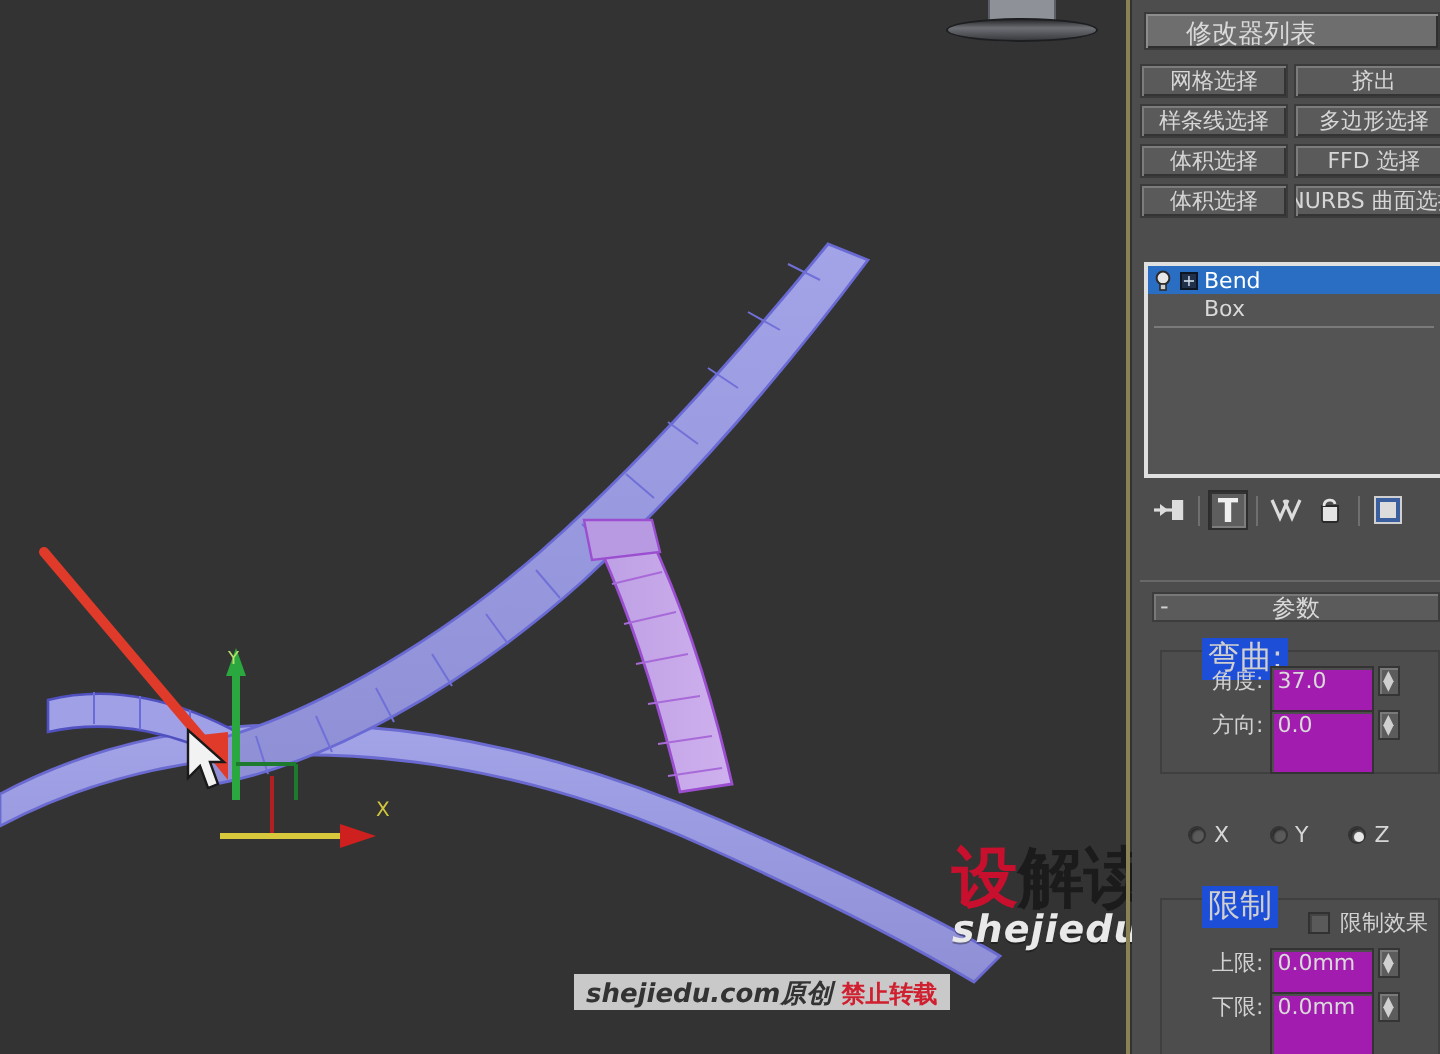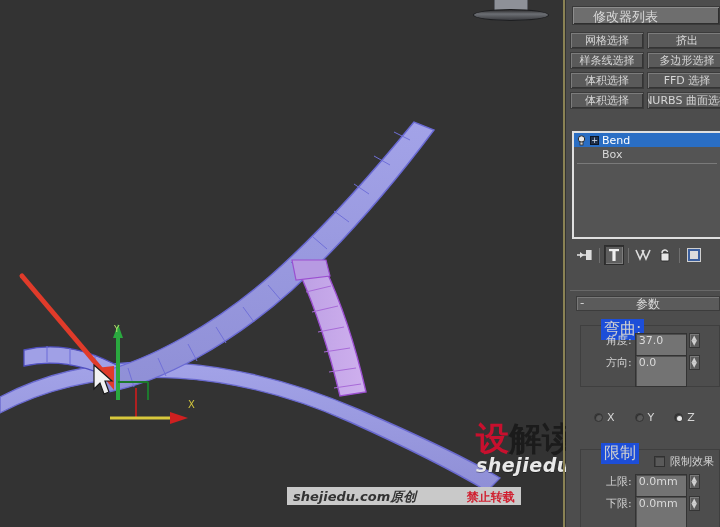--- a/index.html
+++ b/index.html
@@ -43,21 +43,21 @@
                   font-family:"DejaVu Sans",sans-serif; white-space:nowrap; }
   #wm-big .logo .red { color:#c8102e; }
   #wm-big .logo .blk { color:#1b1b1b; }
   #wm-big .dom { font-size:19px; font-style:italic; font-weight:bold;
                  color:#e9e9e9; letter-spacing:.5px; margin-top:-2px;
                  text-shadow:0 1px 0 #00000055; }
 
   #wm-bar { position:absolute; left:287px; top:487px; height:18px;
             background:#c9c9c9; padding:1px 6px 0 6px; white-space:nowrap;
             font-size:13px; font-style:italic; font-weight:bold; color:#333; }
-  #wm-bar .red { color:#d02030; font-style:normal; font-weight:bold; font-size:12px;margin-left:46px;}
+  #wm-bar .red { color:#d02030; font-style:normal; font-weight:bold; font-size:12px;}
 
   
   #panel { position:absolute; left:566px; top:0; width:154px; height:527px;
            background:#4d4d4d; }
 
   .mlist { position:absolute; left:6px; top:6px; width:148px; height:19px;
            background:#6e6e6e; border:1px solid #3a3a3a;
            box-shadow:inset 1px 1px 0 #8d8d8d, inset -1px -1px 0 #2f2f2f;
            color:#d9d9d9; font-size:13px; padding:1px 0 0 20px; }
 
@@ -98,21 +98,21 @@
              color:#d9d9d9; font-size:12px; text-align:center; line-height:14px; }
   .ro-head .minus { position:absolute; left:3px; top:0px; font-size:12px;
                     color:#cfcfcf; line-height:13px; }
 
   .grp { position:absolute; border:1px solid #3f3f3f; border-top-color:#3f3f3f; }
   .grp-title { position:absolute; top:-7px; left:20px; background:#1d4ed8;
                padding:0 3px; font-size:16px; color:#cfcfcf; }
 
   .field-row { position:absolute; display:flex; align-items:flex-start; }
   .f-label { font-size:11px; color:#d2d2d2; margin-right:3px; }
-  .f-box { width:52px; height:32px; background:#737373; border:1px solid #333;
+  .f-box { width:52px; height:32px; background:#a21caf; border:1px solid #333;
            box-shadow:inset 1px 1px 0 #4d4d4d;
            color:#d9d9d9; font-size:11px; padding:0 0 0 3px; line-height:14px; }
   .spin { width:11px; height:15px; margin-left:2px; background:#5c5c5c;
           border:1px solid #353535; box-shadow:inset 1px 1px 0 #7a7a7a;
           display:flex; flex-direction:column; align-items:center;
           justify-content:center; line-height:5px; color:#d0d0d0; font-size:7px; }
 
   .radio-row { position:absolute; display:flex; gap:20px; align-items:center; }
   .radio { display:flex; align-items:center; gap:4px; font-size:11px; color:#d6d6d6; }
   .rdot { width:9px; height:9px; border-radius:50%; background:#5a5a5a;

